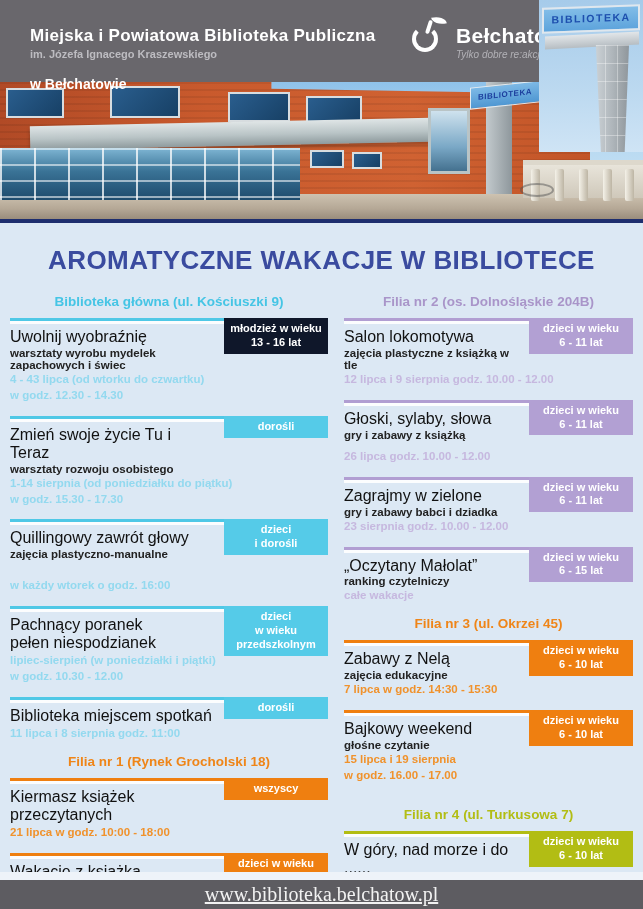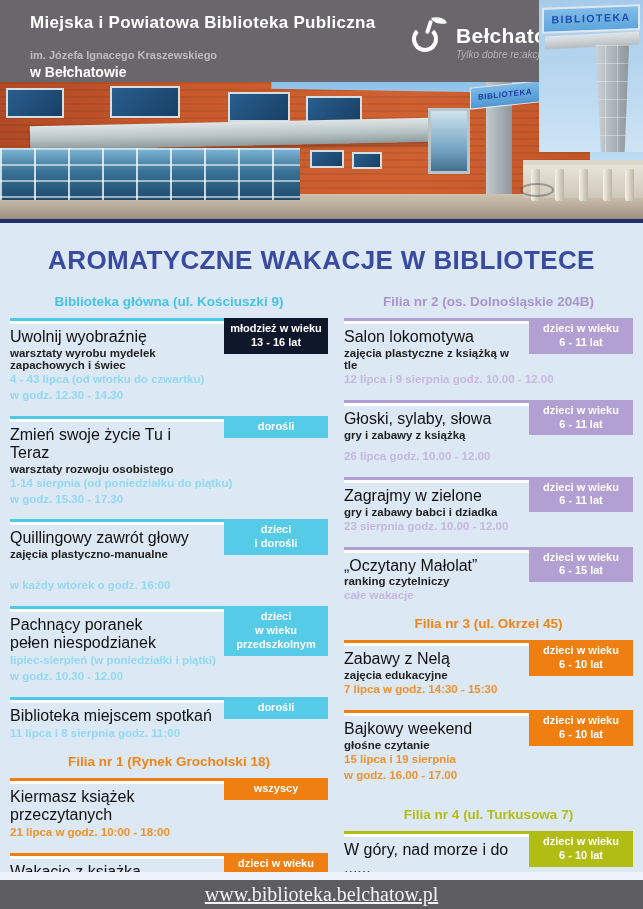--- a/index.html
+++ b/index.html
@@ -8,23 +8,23 @@
     font-family: "Liberation Sans", sans-serif;
     background:#dce8f4;
     position:relative;
     overflow:hidden;
   }
   
   .topbar {
     position:relative; height:82px; background:#69676c;
     padding:13px 0 0 30px; z-index:2;
   }
-  .org-line1 { color:#ffffff; font-weight:bold; font-size:17px; letter-spacing:.3px; }
-  .org-line2 { color:#bdbcc1; font-weight:bold; font-size:11px; margin-top:16px; }
-  .org-line3 { color:#ffffff; font-weight:bold; font-size:14px; margin-top:3px; }
+  .org-line1 { color:#ffffff; font-weight:bold; font-size:17px; letter-spacing:.3px;margin-top:13px; }
+  .org-line2 { color:#bdbcc1; font-weight:bold; font-size:11px; margin-top:2px; }
+  .org-line3 { color:#ffffff; font-weight:bold; font-size:14px; margin-top:16px; }
   .city-logo { position:absolute; left:412px; top:16px; display:flex; align-items:flex-start; }
   .logo-mark { position:relative; width:34px; height:40px; margin-right:10px; }
   .logo-ring {
     position:absolute; left:0; top:10px; width:26px; height:26px;
     border:4px solid #fff; border-radius:50%;
     border-top-color:transparent;
   }
   .logo-stem { position:absolute; left:15px; top:4px; width:4px; height:14px; background:#fff; border-radius:2px; transform:rotate(18deg); }
   .logo-leaf {
     position:absolute; left:20px; top:0; width:14px; height:9px; background:#fff;

